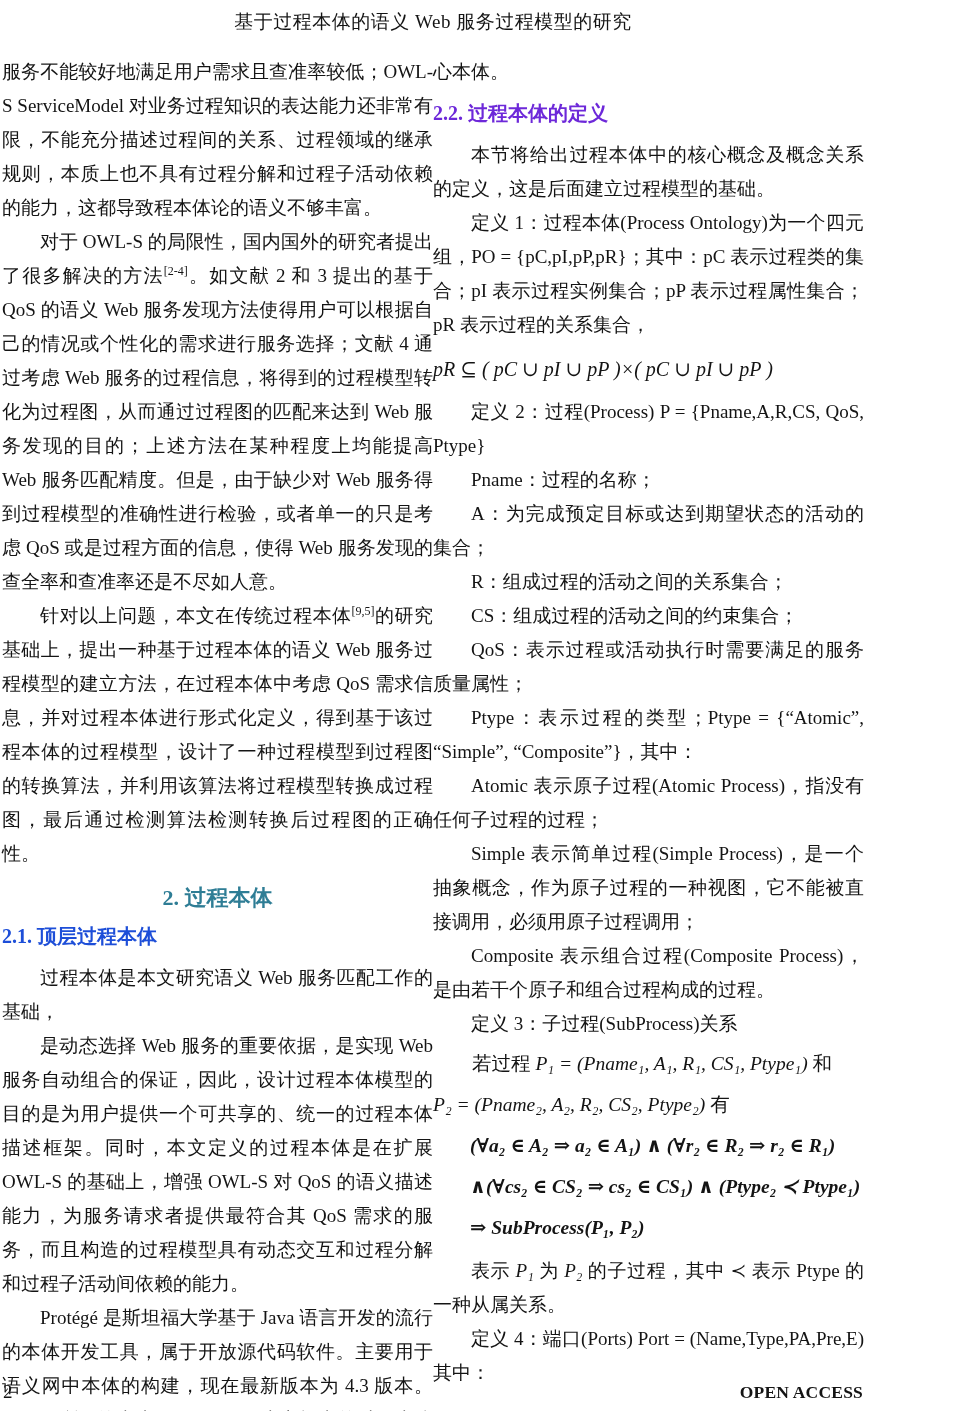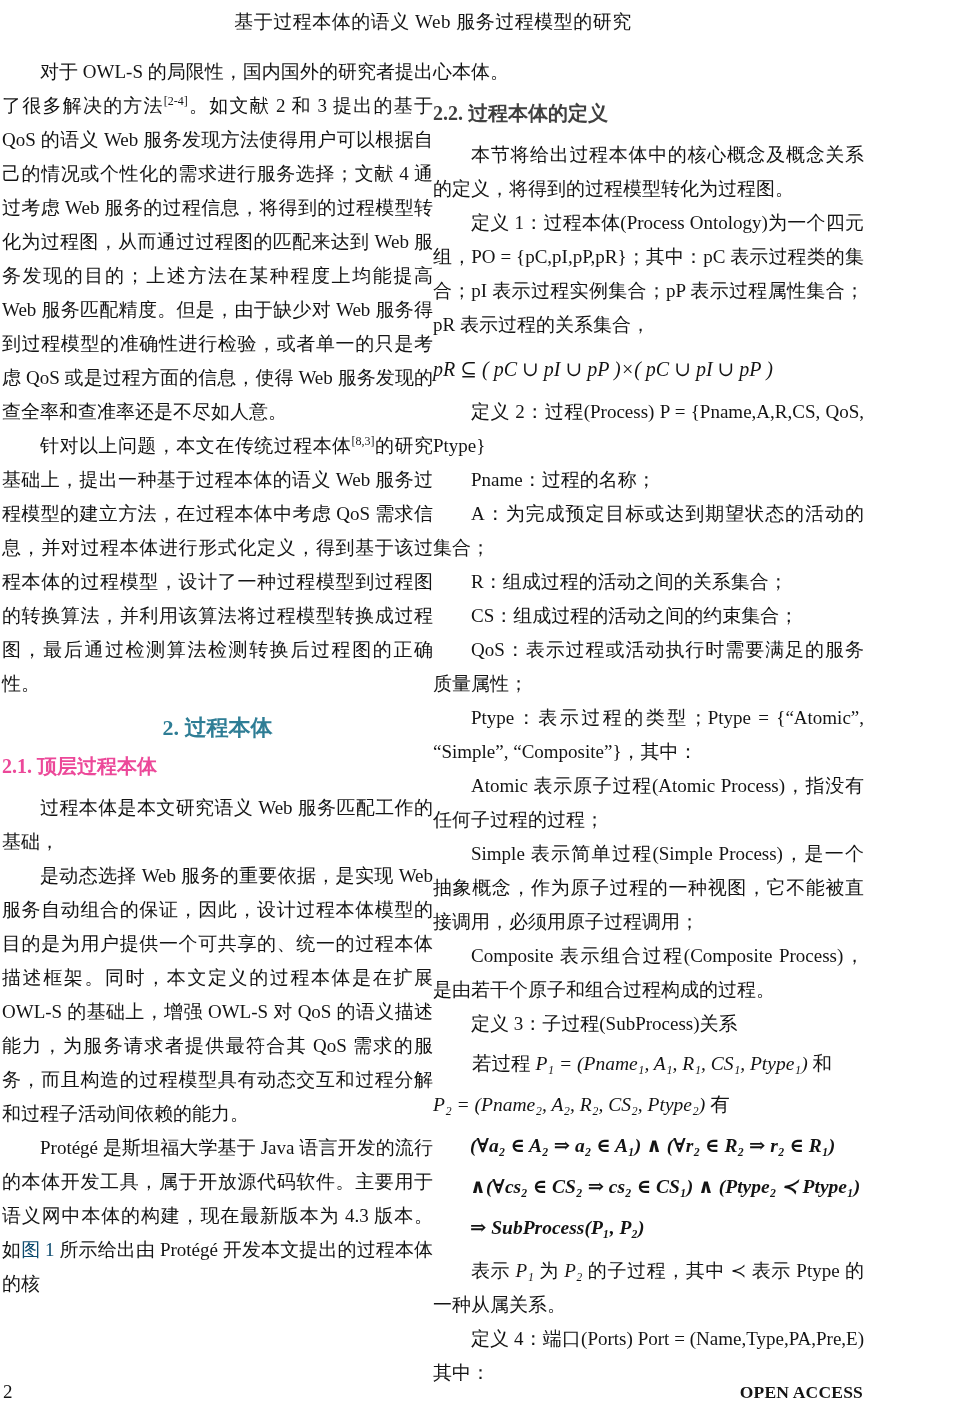--- a/index.html
+++ b/index.html
@@ -92,33 +92,34 @@
 </head>
 <body>
 
 <div class="page">
 
   <div class="header-title">基于过程本体的语义 Web 服务过程模型的研究</div>
 
   <div class="columns">
 
     <div class="col">
+      <p class="noindent">服务不能较好地满足用户需求且查准率较低；OWL-S ServiceModel 对业务过程知识的表达能力还非常有限，不能充分描述过程间的关系、过程领域的继承规则，本质上也不具有过程分解和过程子活动依赖的能力，这都导致程本体论的语义不够丰富。</p>
       <p><span>对于 OWL-S 的局限性，国内国外的研究者提出了很多解决的方法</span><sup>[2-4]</sup><span>。如文献 2 和 3 提出的基于 QoS 的语义 Web 服务发现方法使得用户可以根据自己的情况或个性化的需求进行服务选择；文献 4 通过考虑 Web 服务的过程信息，将得到的过程模型转化为过程图，从而通过过程图的匹配来达到 Web 服务发现的目的；上述方法在某种程度上均能提高 Web 服务匹配精度。但是，由于缺少对 Web 服务得到过程模型的准确性进行检验，或者单一的只是考虑 QoS 或是过程方面的信息，使得 Web 服务发现的查全率和查准率还是不尽如人意。</span></p>
-      <p><span>针对以上问题，本文在传统过程本体</span><sup>[8,3]</sup><span>的研究基础上，提出一种基于过程本体的语义 Web 服务过程模型的建立方法，在过程本体中考虑 QoS 需求信息，并对过程本体进行形式化定义，得到基于该过程本体的过程模型，设计了一种过程模型到过程图的转换算法，并利用该算法将过程模型转换成过程图，最后通过检测算法检测转换后过程图的正确性。</span></p>
+      <p><span>针对以上问题，本文在传统过程本体</span><sup>[9,5]</sup><span>的研究基础上，提出一种基于过程本体的语义 Web 服务过程模型的建立方法，在过程本体中考虑 QoS 需求信息，并对过程本体进行形式化定义，得到基于该过程本体的过程模型，设计了一种过程模型到过程图的转换算法，并利用该算法将过程模型转换成过程图，最后通过检测算法检测转换后过程图的正确性。</span></p>
       <h2 class="h-main accent" style="color: rgb(46, 125, 149);">2. 过程本体</h2>
-      <h3 class="h-sub accent" style="color: #ec4899;">2.1. 顶层过程本体</h3>
+      <h3 class="h-sub accent" style="color: #1d4ed8;">2.1. 顶层过程本体</h3>
       <p>过程本体是本文研究语义 Web 服务匹配工作的基础，</p>
       <p>是动态选择 Web 服务的重要依据，是实现 Web 服务自动组合的保证，因此，设计过程本体模型的目的是为用户提供一个可共享的、统一的过程本体描述框架。同时，本文定义的过程本体是在扩展 OWL-S 的基础上，增强 OWL-S 对 QoS 的语义描述能力，为服务请求者提供最符合其 QoS 需求的服务，而且构造的过程模型具有动态交互和过程分解和过程子活动间依赖的能力。</p>
       <p><span>Protégé 是斯坦福大学基于 Java 语言开发的流行的本体开发工具，属于开放源代码软件。主要用于语义网中本体的构建，现在最新版本为 4.3 版本。如</span><a class="fig-link" style="color: #0c4a6e;">图 1</a><span> 所示给出由 Protégé 开发本文提出的过程本体的核</span></p>
     </div>
 
     <div class="col">
       <p class="noindent">心本体。</p>
-      <h3 class="h-sub accent" style="color: #404040;">2.2. 过程本体的定义</h3>
-      <p>本节将给出过程本体中的核心概念及概念关系的定义，将得到的过程模型转化为过程图。</p>
+      <h3 class="h-sub accent" style="color: #6d28d9;">2.2. 过程本体的定义</h3>
+      <p>本节将给出过程本体中的核心概念及概念关系的定义，这是后面建立过程模型的基础。</p>
       <p>定义 1：过程本体(Process Ontology)为一个四元组，PO = {pC,pI,pP,pR}；其中：pC 表示过程类的集合；pI 表示过程实例集合；pP 表示过程属性集合；pR 表示过程的关系集合，</p>
       <div class="formula">pR ⊆ ( pC ∪ pI ∪ pP )×( pC ∪ pI ∪ pP )</div>
       <p>定义 2：过程(Process) P = {Pname,A,R,CS, QoS, Ptype}</p>
       <p>Pname：过程的名称；</p>
       <p>A：为完成预定目标或达到期望状态的活动的集合；</p>
       <p>R：组成过程的活动之间的关系集合；</p>
       <p>CS：组成过程的活动之间的约束集合；</p>
       <p>QoS：表示过程或活动执行时需要满足的服务质量属性；</p>
       <p>Ptype：表示过程的类型；Ptype = {“Atomic”, “Simple”, “Composite”}，其中：</p>
       <p>Atomic 表示原子过程(Atomic Process)，指没有任何子过程的过程；</p>

